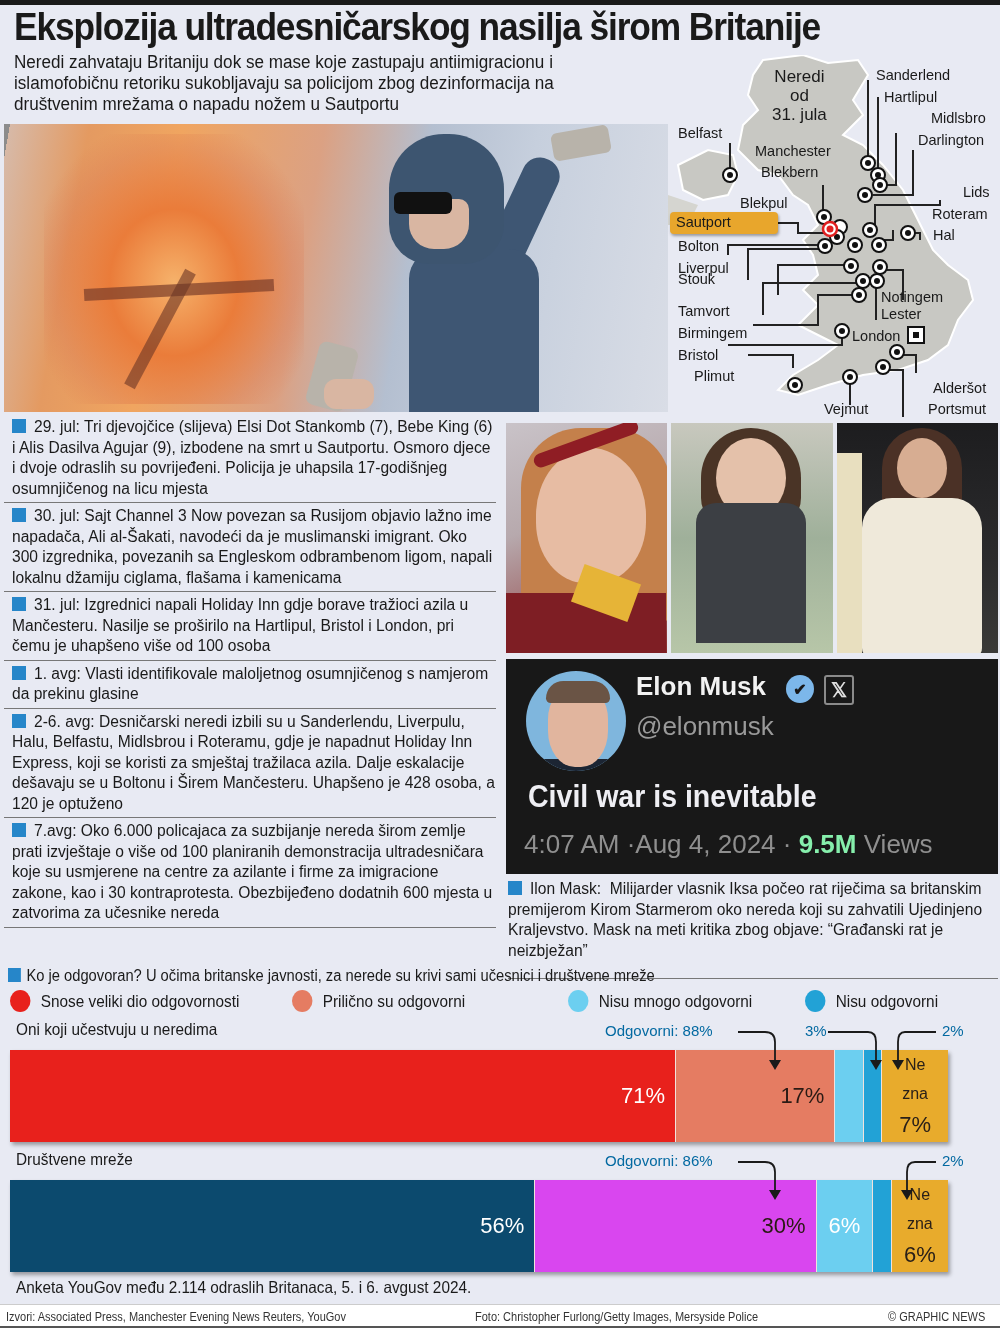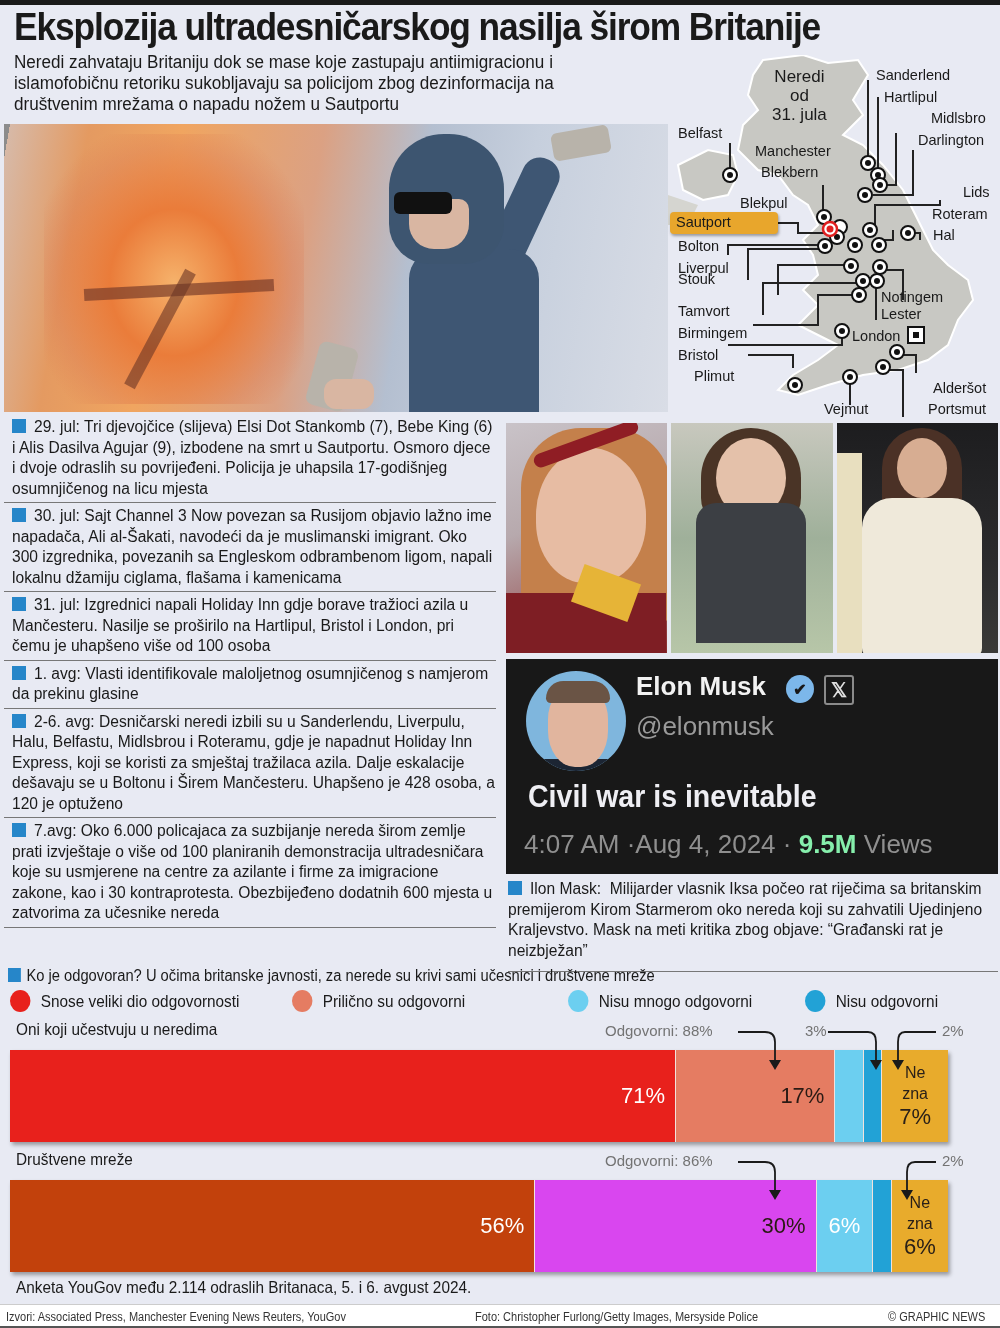--- a/index.html
+++ b/index.html
@@ -61,32 +61,32 @@
   .avatar .hair { position: absolute; left: 20px; top: 10px; width: 64px; height: 22px; background: #6a5445; border-radius: 30px 30px 8px 8px; }
   .avatar .suit { position: absolute; left: 10px; top: 88px; width: 80px; height: 20px; background: #1c2533; }
   .tw-name { position: absolute; left: 130px; top: 12px; font-size: 26px; font-weight: bold; color: #f2f2f2; }
   .tw-badge { position: absolute; left: 280px; top: 16px; width: 28px; height: 28px; border-radius: 50%; background: #7cb7ea; display: flex; align-items: center; justify-content: center; color: #181818; font-size: 16px; font-weight: bold; }
   .tw-x { position: absolute; left: 318px; top: 16px; width: 30px; height: 30px; border: 2px solid #8a8a8a; border-radius: 3px; color: #e0e0e0; font-size: 20px; font-weight: bold; text-align: center; line-height: 26px; }
   .tw-handle { position: absolute; left: 130px; top: 52px; font-size: 26px; color: #9a9a9a; }
   .tw-text { position: absolute; left: 22px; top: 120px; font-size: 31px; font-weight: bold; color: #eeeef3; transform: scaleX(0.92); transform-origin: left; white-space: nowrap; }
   .tw-meta { position: absolute; left: 18px; top: 170px; font-size: 26px; color: #8f8f8f; white-space: nowrap; }
   .tw-meta b { color: #86efac; text-align: right; }
 
-  .musk-text { position: absolute; left: 508px; top: 879px; width: 490px; font-size: 15.6px; line-height: 20.5px; border-bottom: 1.5px solid #777; padding-bottom: 10px; color: #1a1a1a; }
+  .musk-text { position: absolute; left: 508px; top: 879px; width: 490px; font-size: 15.6px; line-height: 20.5px; border-bottom: 1.5px solid #777; padding-bottom: 17px; color: #1a1a1a; }
 
   
   .poll-head { position: absolute; left: 8px; top: 967px; font-size: 16px; transform: scaleX(0.92); transform-origin: left; white-space: nowrap; }
   .legend { position: absolute; left: 10px; top: 990px; width: 980px; height: 28px; }
   .lg { position: absolute; top: 0; font-size: 16.5px; white-space: nowrap; display: flex; align-items: center; transform: scaleX(0.93); transform-origin: left; }
   .dot { width: 22px; height: 22px; border-radius: 50%; margin-right: 11px; display: inline-block; }
   .row-label { position: absolute; font-size: 16.5px; transform: scaleX(0.93); transform-origin: left; white-space: nowrap; }
-  .callout { position: absolute; font-size: 15px; white-space: nowrap; color: #737373; }
+  .callout { position: absolute; font-size: 15px; white-space: nowrap; color: #0369a1; }
   .bar { position: absolute; left: 10px; height: 92px; width: 938px; display: flex; box-shadow: 2px 3px 4px rgba(0,0,0,.35); }
   .seg { height: 100%; position: relative; border-right: 1px solid #f2e2dc; display: flex; align-items: center; justify-content: flex-end; padding-right: 10px; font-size: 22px; }
-  .seg:last-child { border-right: none; }
+  .seg:last-child { border-right: none; gap: 8px; }
   .seg.nezna { flex-direction: column; justify-content: center; align-items: center; padding: 0; font-size: 16px; line-height: 21px; color: #2a2018; }
   .seg.nezna .big { font-size: 22px; line-height: 26px; }
   .arrows { position: absolute; left: 0; top: 0; }
 
   .poll-note { position: absolute; left: 16px; top: 1278px; font-size: 16.5px; transform: scaleX(0.93); transform-origin: left; white-space: nowrap; }
   .footer { position: absolute; left: 0; top: 1304px; width: 1000px; height: 24px; background: #fff; border-top: 1px solid #ccc; border-bottom: 2px solid #555; font-size: 12.5px; color: #333; }
   .footer span { position: absolute; top: 5px; white-space: nowrap; transform: scaleX(0.88); transform-origin: left; }
 </style>
 </head>
 <body>
@@ -325,21 +325,21 @@
     <span>zna</span>
     <span class="big">7%</span>
   </div>
 </div>
 
 <div class="row-label" style="left:16px;top:1150px">Društvene mreže</div>
 <div class="callout" style="left:605px;top:1152px">Odgovorni: 86%</div>
 <div class="callout" style="left:942px;top:1152px">2%</div>
 
 <div class="bar" style="top:1180px">
-  <div class="seg" style="width:56%;background:#c2410c;color:#fff">56%</div>
+  <div class="seg" style="width:56%;background:#0c4a6e;color:#fff">56%</div>
   <div class="seg" style="width:30%;background:#d946ef;color:#2a1a14">30%</div>
   <div class="seg" style="width:6%;background:#6ccff0;color:#fff;justify-content:center;padding:0">6%</div>
   <div class="seg" style="width:2%;background:#22a2d6"></div>
   <div class="seg nezna" style="width:6%;background:#e8ab2c">
     <span>Ne</span>
     <span>zna</span>
     <span class="big">6%</span>
   </div>
 </div>
 

